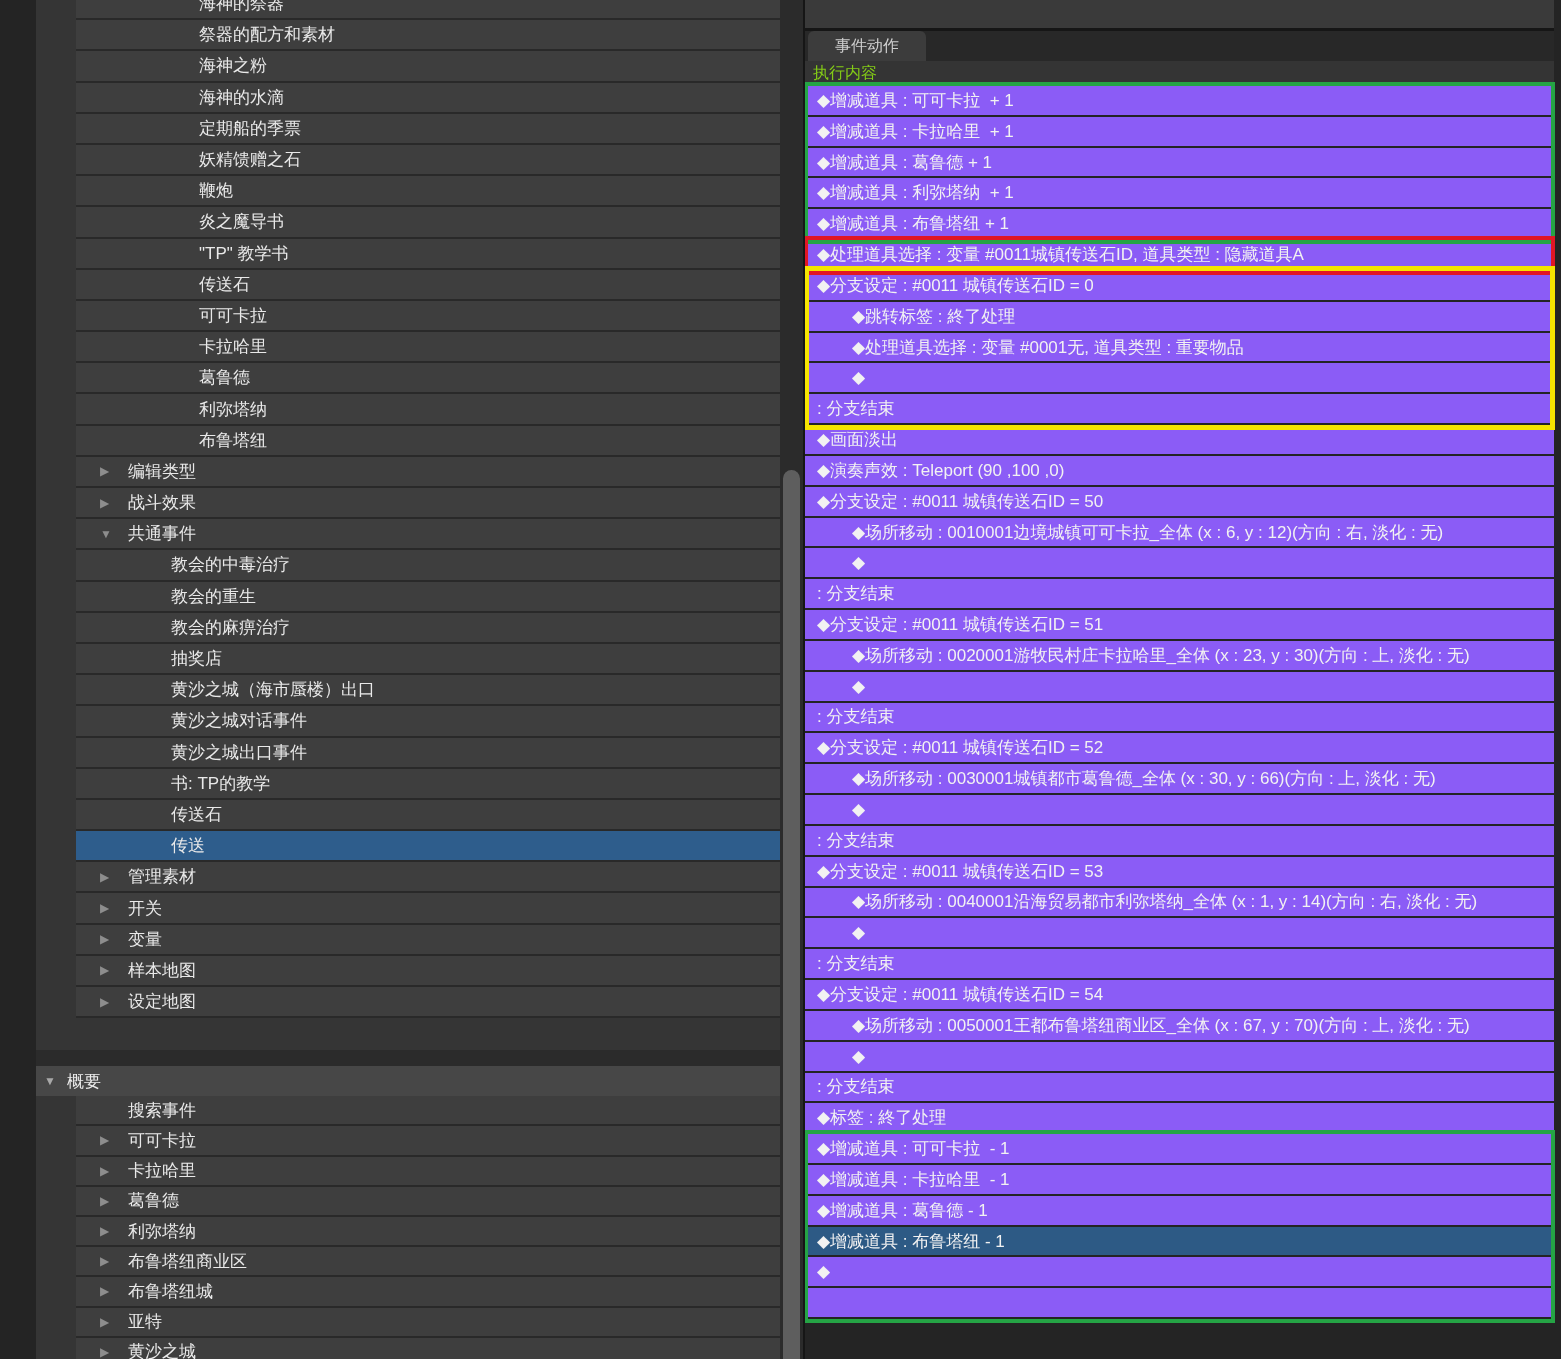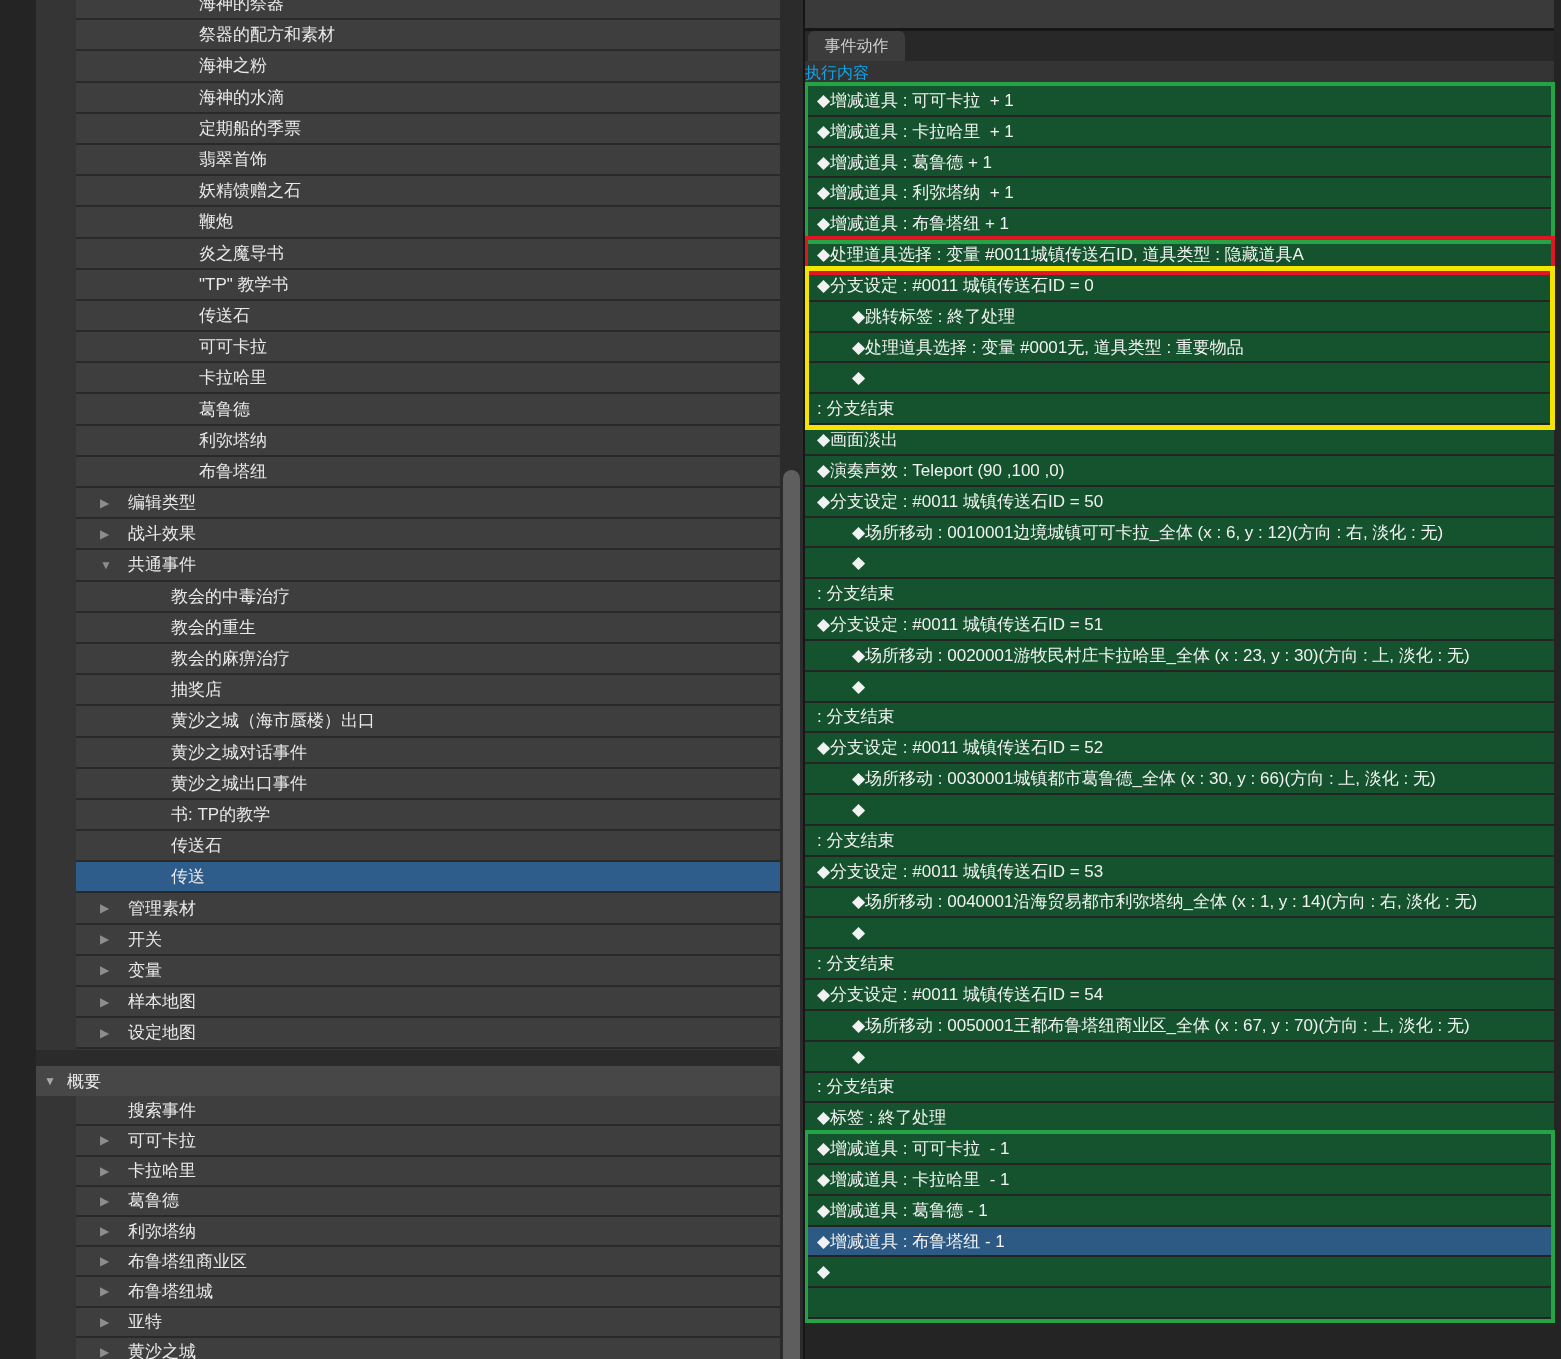--- a/index.html
+++ b/index.html
@@ -34,52 +34,51 @@
   .lrow.header-row .arrow{left:8px;color:#a8a8a8;}
   
   #left-scroll-track{position:absolute;left:780px;top:0;width:23px;height:1359px;background:#2b2b2b;}
   #left-scroll-thumb{position:absolute;left:3px;top:470px;width:17px;height:889px;background:#5e5e5e;border-radius:9px 9px 0 0;}
   
   #rp-divider{position:absolute;left:803px;top:0;width:2px;height:1359px;background:#161616;}
   #right-panel{position:absolute;left:805px;top:0;width:756px;height:1359px;background:#242424;overflow:hidden;}
   #rp-top{position:absolute;left:0;top:0;width:749px;height:28px;background:#3a3a3a;border-bottom:3px solid #161616;box-sizing:content-box;}
   #rp-tabbar{position:absolute;left:0;top:31px;width:749px;height:30px;background:#282828;}
   #rp-tab{
-    position:absolute;left:3px;top:0;width:97px;height:30px;background:#3c3c3c;
+    position:absolute;left:3px;top:0;width:118px;height:30px;background:#3c3c3c;
     border-radius:6px 6px 0 0;display:flex;align-items:center;justify-content:center;
     font-size:16px;color:#cfcfcf;
   }
   #rp-header{
     position:absolute;left:0;top:61px;width:749px;height:25px;background:#343434;
-    display:flex;align-items:center;padding-left:0;box-sizing:border-box;
-    font-size:16px;color:#0ea5e9;
+    display:flex;align-items:center;padding-left:8px;box-sizing:border-box;
+    font-size:16px;color:#84cc16;
   }
   #rp-rows{position:absolute;left:0;top:86px;width:749px;}
   .rrow{
-    height:30.83px;box-sizing:border-box;background:#14532d;border-bottom:2px solid #242424;
+    height:30.83px;box-sizing:border-box;background:#8b5cf6;border-bottom:2px solid #242424;
     display:flex;align-items:center;color:#f2f2f2;font-size:17px;padding-left:12px;white-space:pre;
   }
   .rrow.ind1{padding-left:47px;}
   .rrow.selected{background:#2d5a85;}
   
   .hl-box{position:absolute;left:-1px;width:751px;box-sizing:border-box;pointer-events:none;background:transparent;}
 </style>
 </head>
 <body>
 
 <div id="screen">
 
   <div id="left-panel">
     <div id="tree-a">
         <div class="lrow lvl3"><span>海神的祭器</span></div>
         <div class="lrow lvl3"><span>祭器的配方和素材</span></div>
         <div class="lrow lvl3"><span>海神之粉</span></div>
         <div class="lrow lvl3"><span>海神的水滴</span></div>
         <div class="lrow lvl3"><span>定期船的季票</span></div>
-        <div class="lrow lvl3"><span>翡翠首饰</span></div>
         <div class="lrow lvl3"><span>妖精馈赠之石</span></div>
         <div class="lrow lvl3"><span>鞭炮</span></div>
         <div class="lrow lvl3"><span>炎之魔导书</span></div>
         <div class="lrow lvl3"><span>"TP" 教学书</span></div>
         <div class="lrow lvl3"><span>传送石</span></div>
         <div class="lrow lvl3"><span>可可卡拉</span></div>
         <div class="lrow lvl3"><span>卡拉哈里</span></div>
         <div class="lrow lvl3"><span>葛鲁德</span></div>
         <div class="lrow lvl3"><span>利弥塔纳</span></div>
         <div class="lrow lvl3"><span>布鲁塔纽</span></div>

